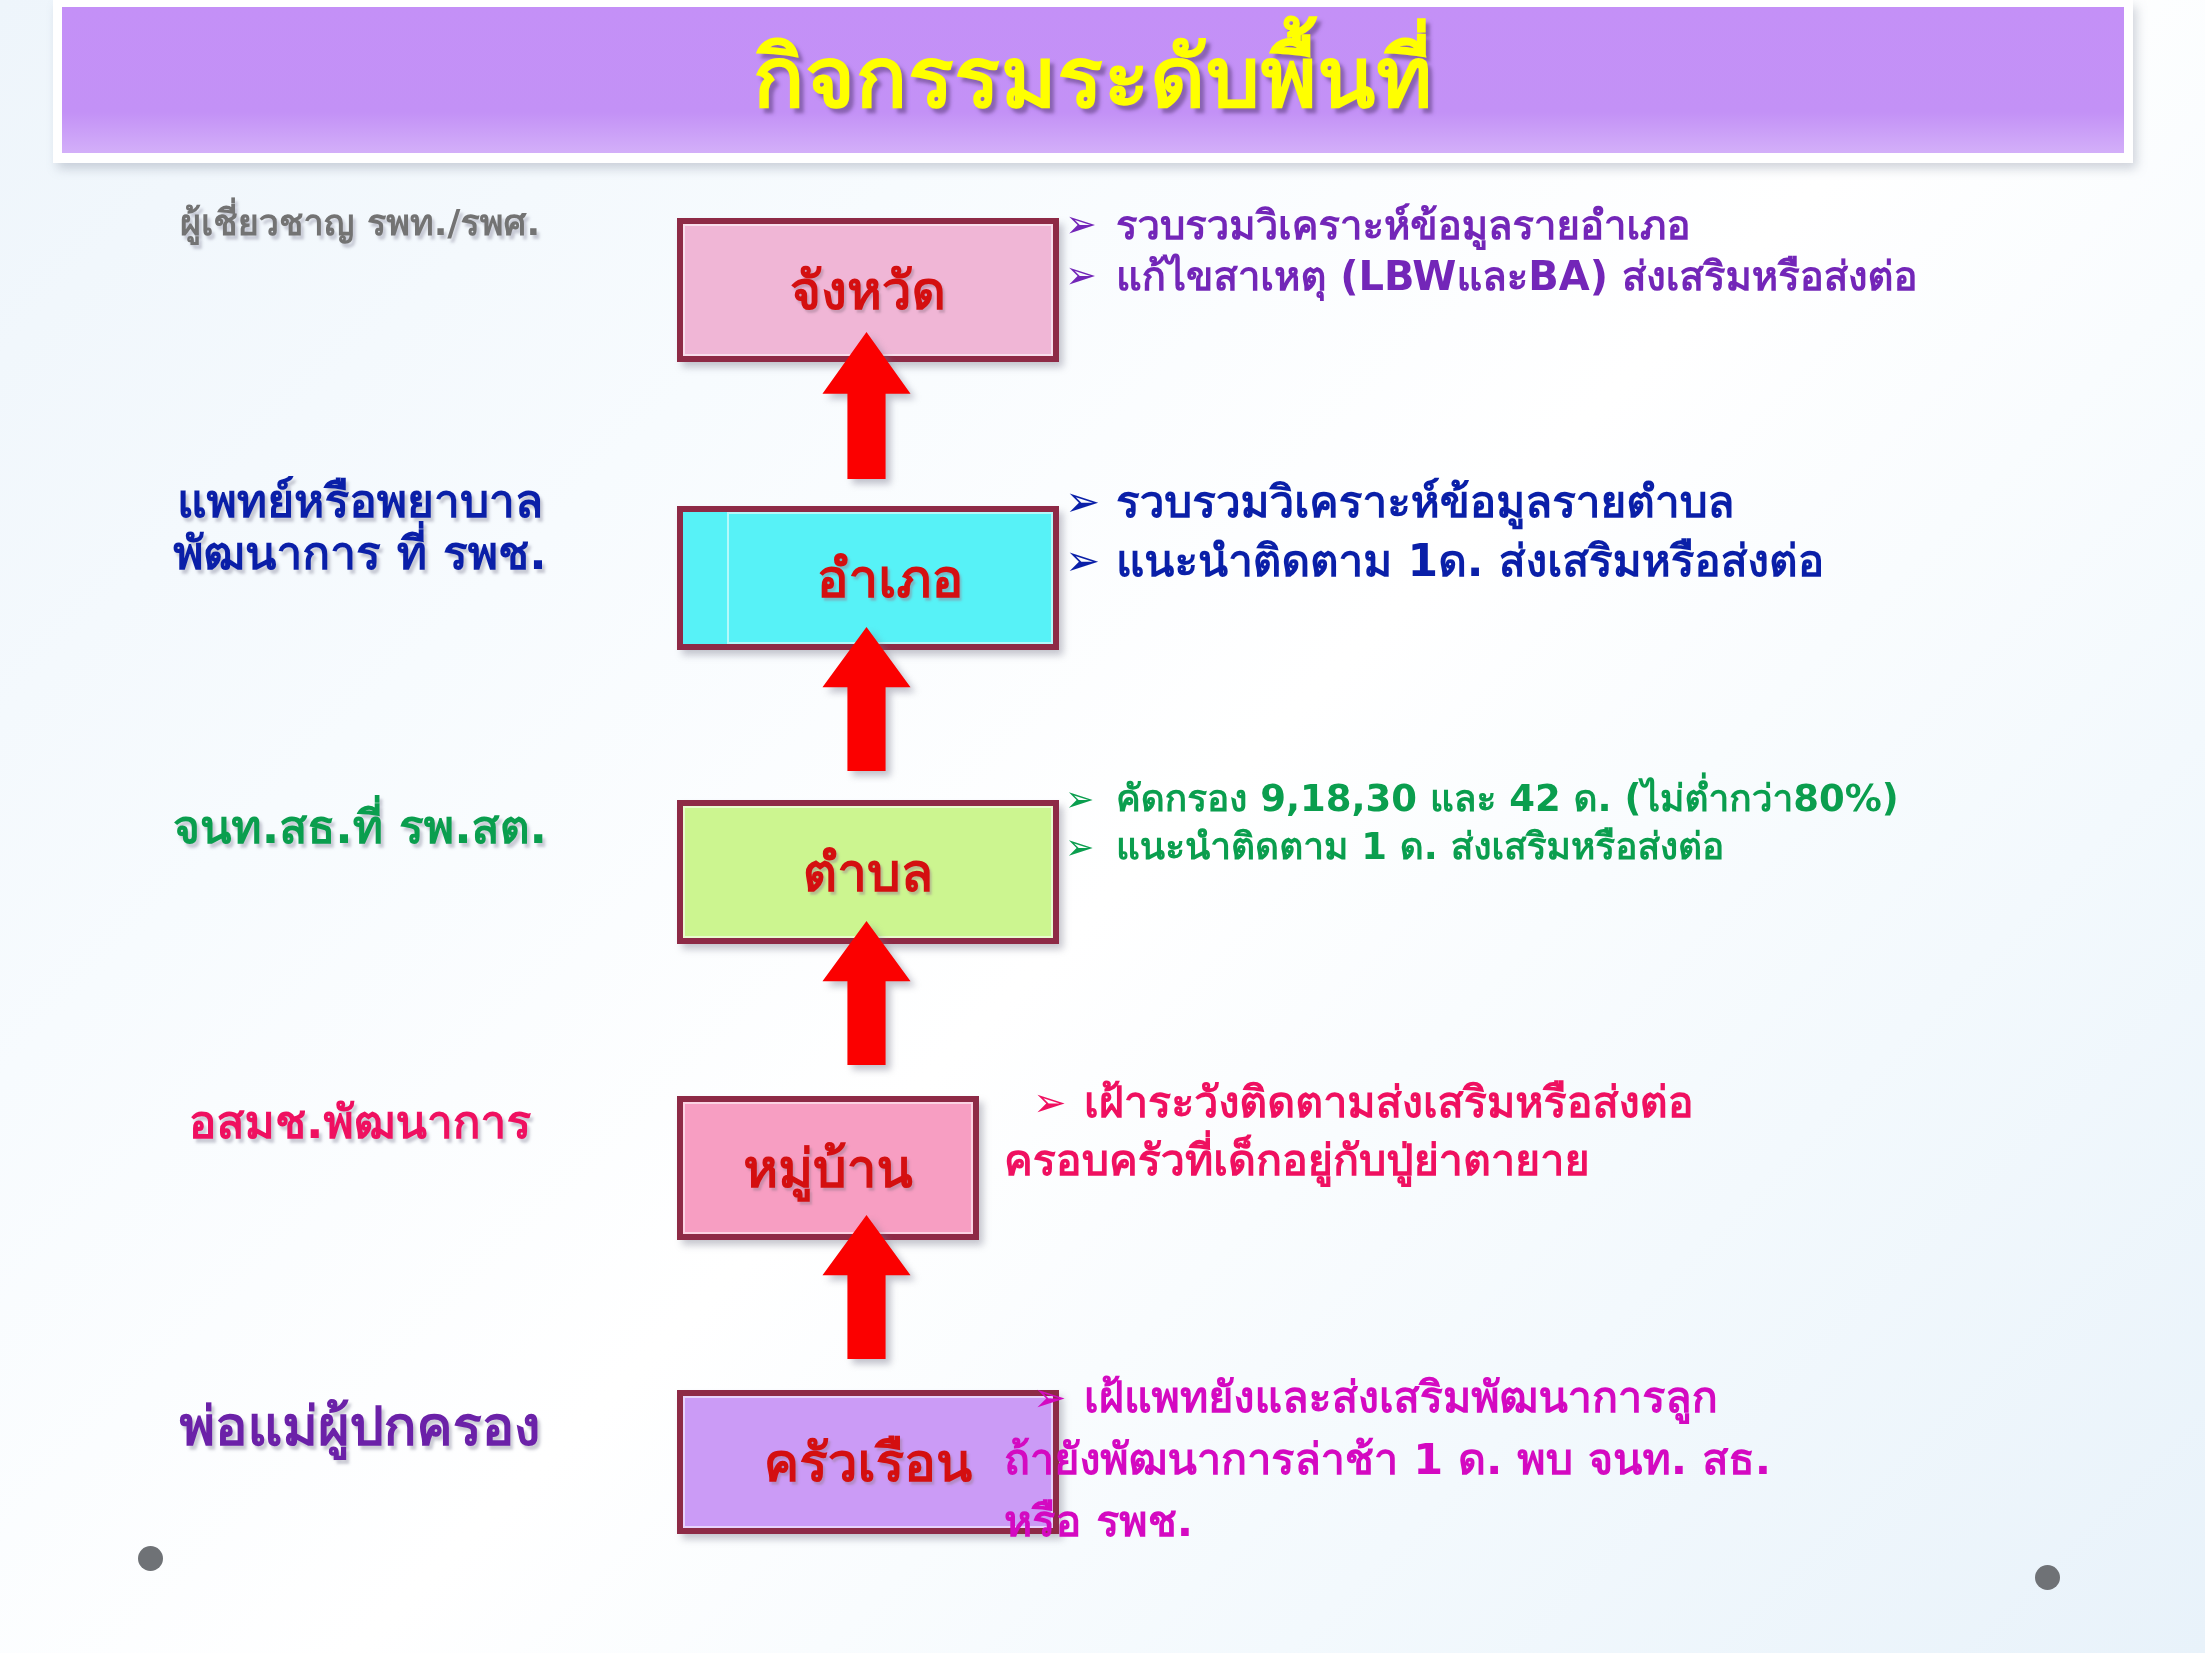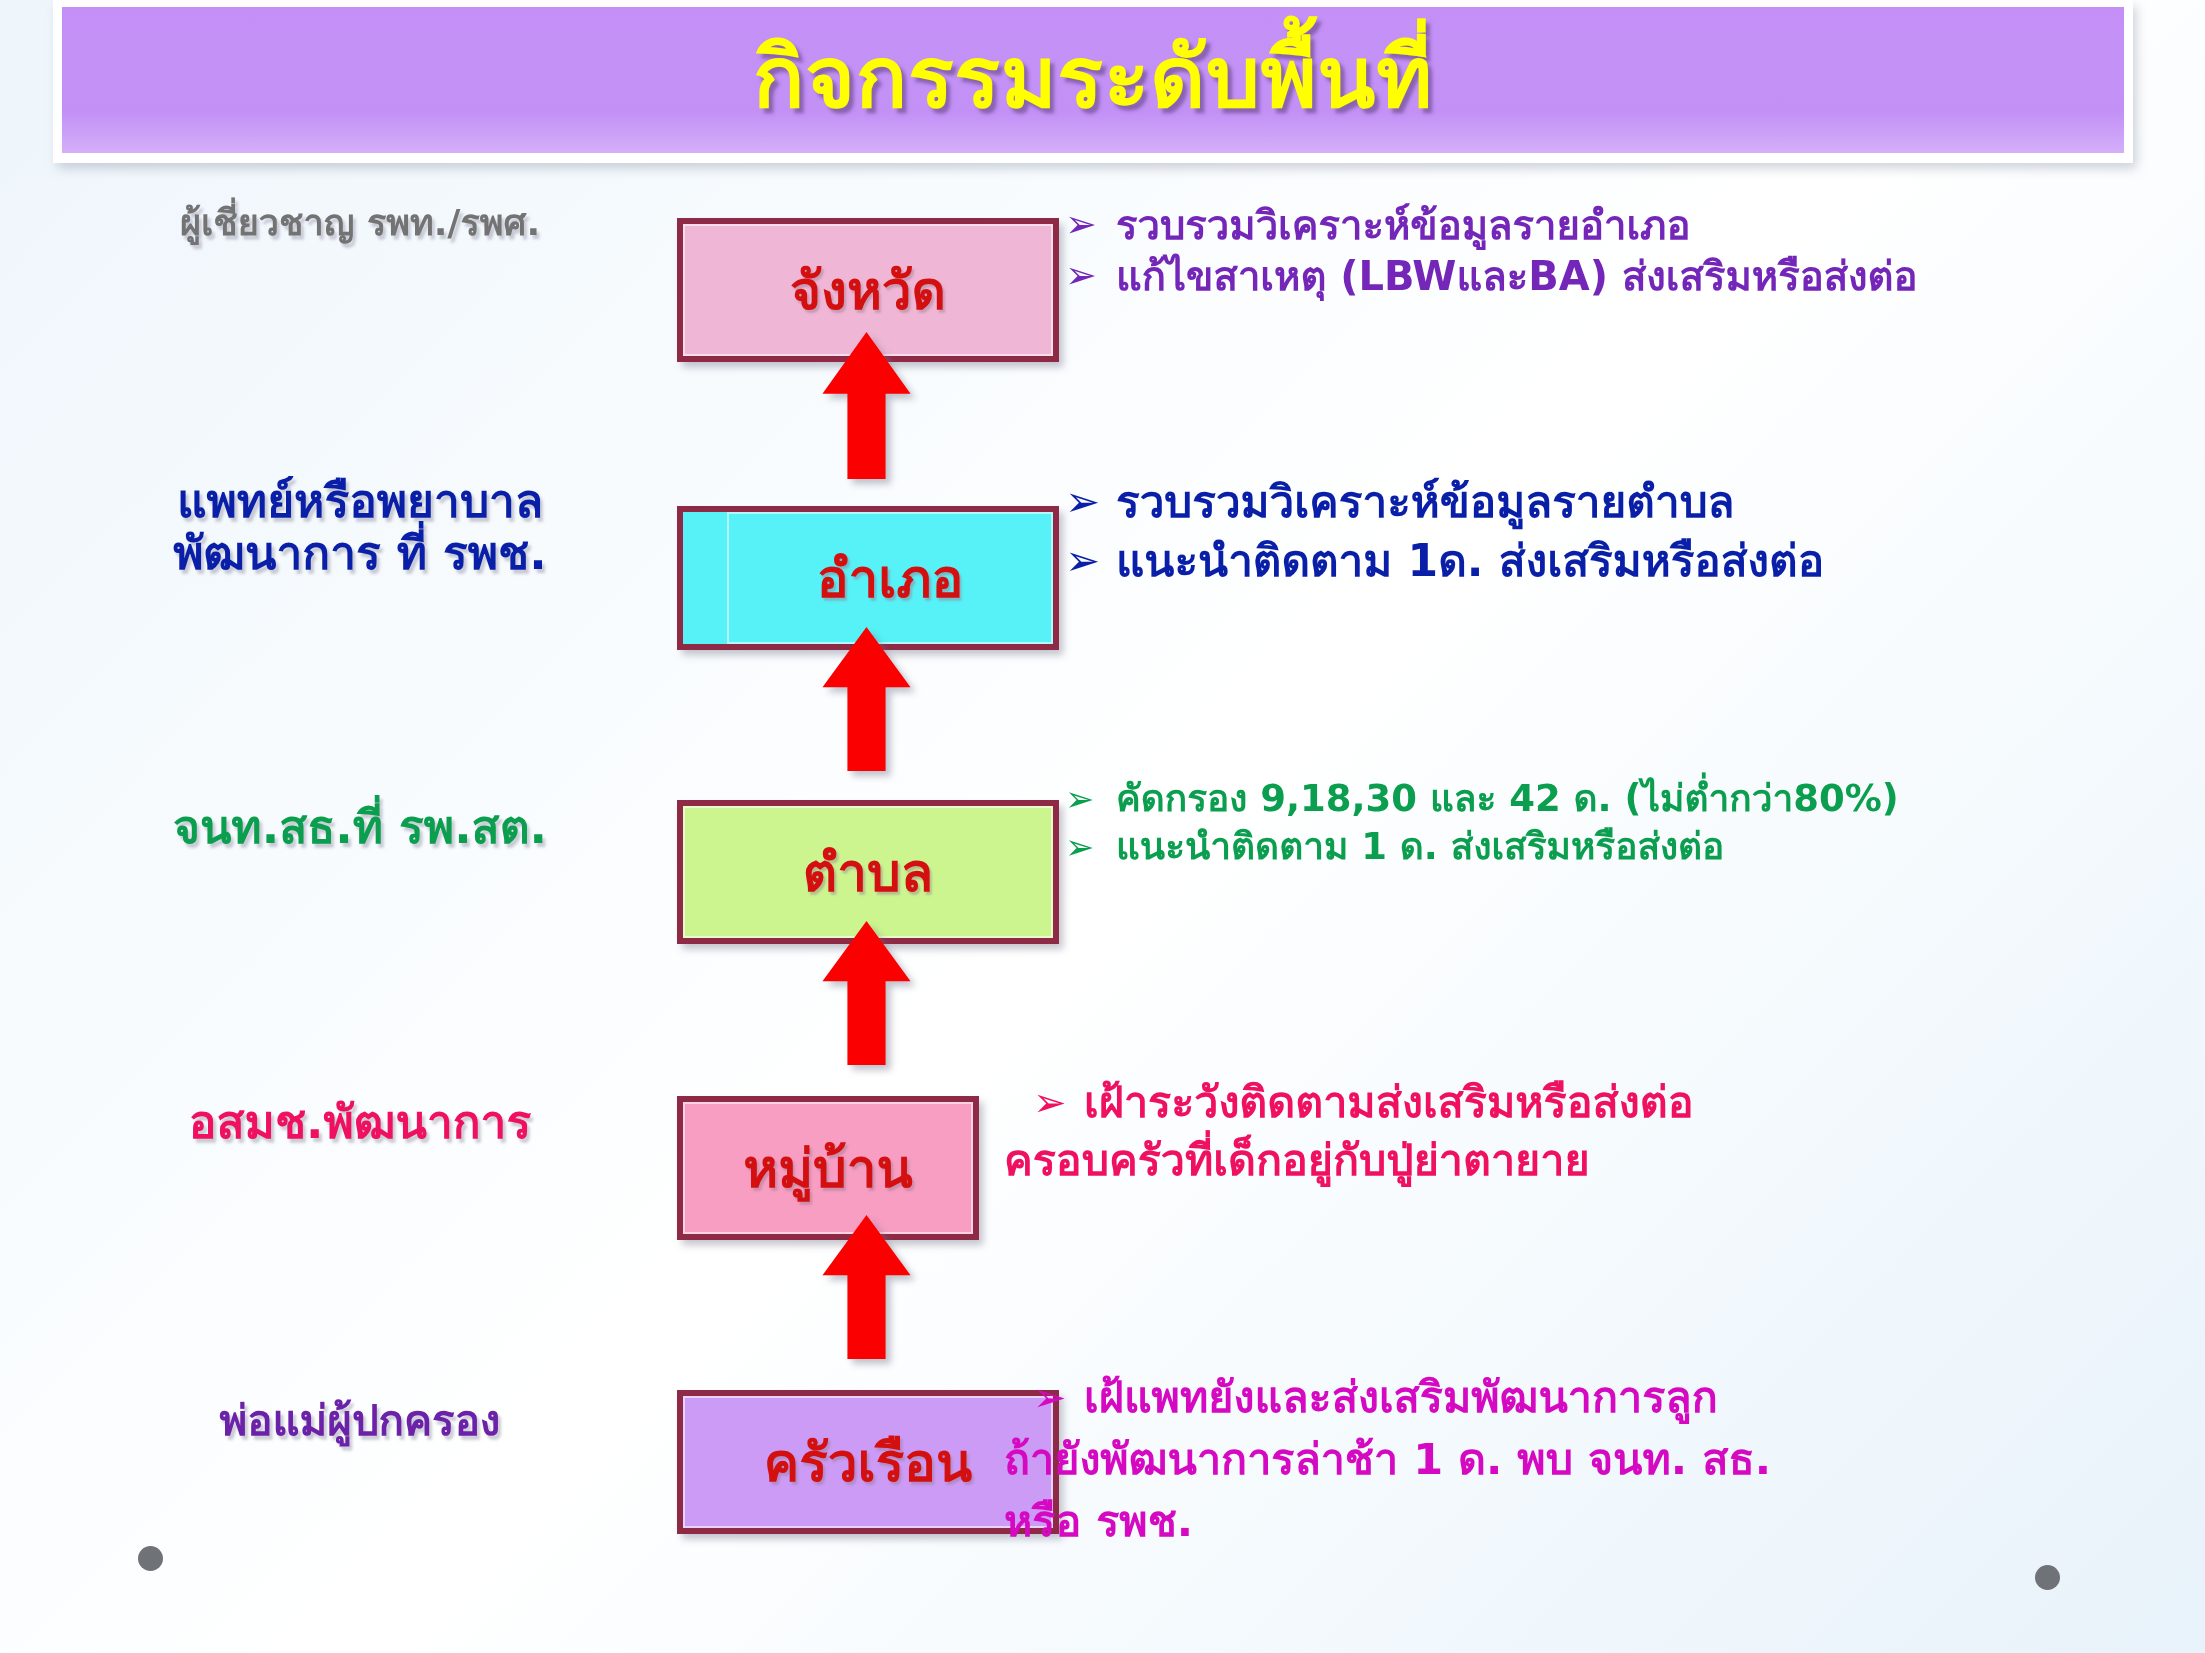--- a/index.html
+++ b/index.html
@@ -157,21 +157,21 @@
       </div>
       <div class="bullets" style="left: 1033px; top: 1079px; color: rgb(239, 16, 96);">
         <div class="bullet-line" style="margin-bottom: 10.3px; font-size: 43px;">
           <span class="bullet-mark" style="font-size: 40px;">➢</span>
           <span class="bullet-text">เฝ้าระวังติดตามส่งเสริมหรือส่งต่อ</span>
         </div>
         <div class="cont-line" style="font-size: 43px; margin-left: -29px; margin-bottom: 10.3px;">ครอบครัวที่เด็กอยู่กับปู่ย่าตายาย</div>
       </div>
     </div>
     <div class="row">
-      <div class="left-label" style="left: 44px; top: 1397px; width: 632px; font-size: 42px; color: rgb(107, 33, 168); text-shadow: rgba(140, 140, 160, 0.45) 2.9px 3.7px 2.9px;">
+      <div class="left-label" style="left: 44px; top: 1397px; width: 632px; font-size: 54px; color: rgb(107, 33, 168); text-shadow: rgba(140, 140, 160, 0.45) 2.9px 3.7px 2.9px;">
         <div>พ่อแม่ผู้ปกครอง</div>
       </div>
       <div class="node-box" style="left: 677px; top: 1362px; width: 382px; height: 144px; background: rgb(203, 155, 246); border-color: rgb(142, 42, 70);">
         <div class="inner">
           <span class="node-text">ครัวเรือน</span>
         </div>
       </div>
       <div class="bullets" style="left: 1033px; top: 1374px; color: rgb(212, 9, 193);">
         <div class="bullet-line" style="margin-bottom: 14.7px; font-size: 43px;">
           <span class="bullet-mark" style="font-size: 40px;">➢</span>

